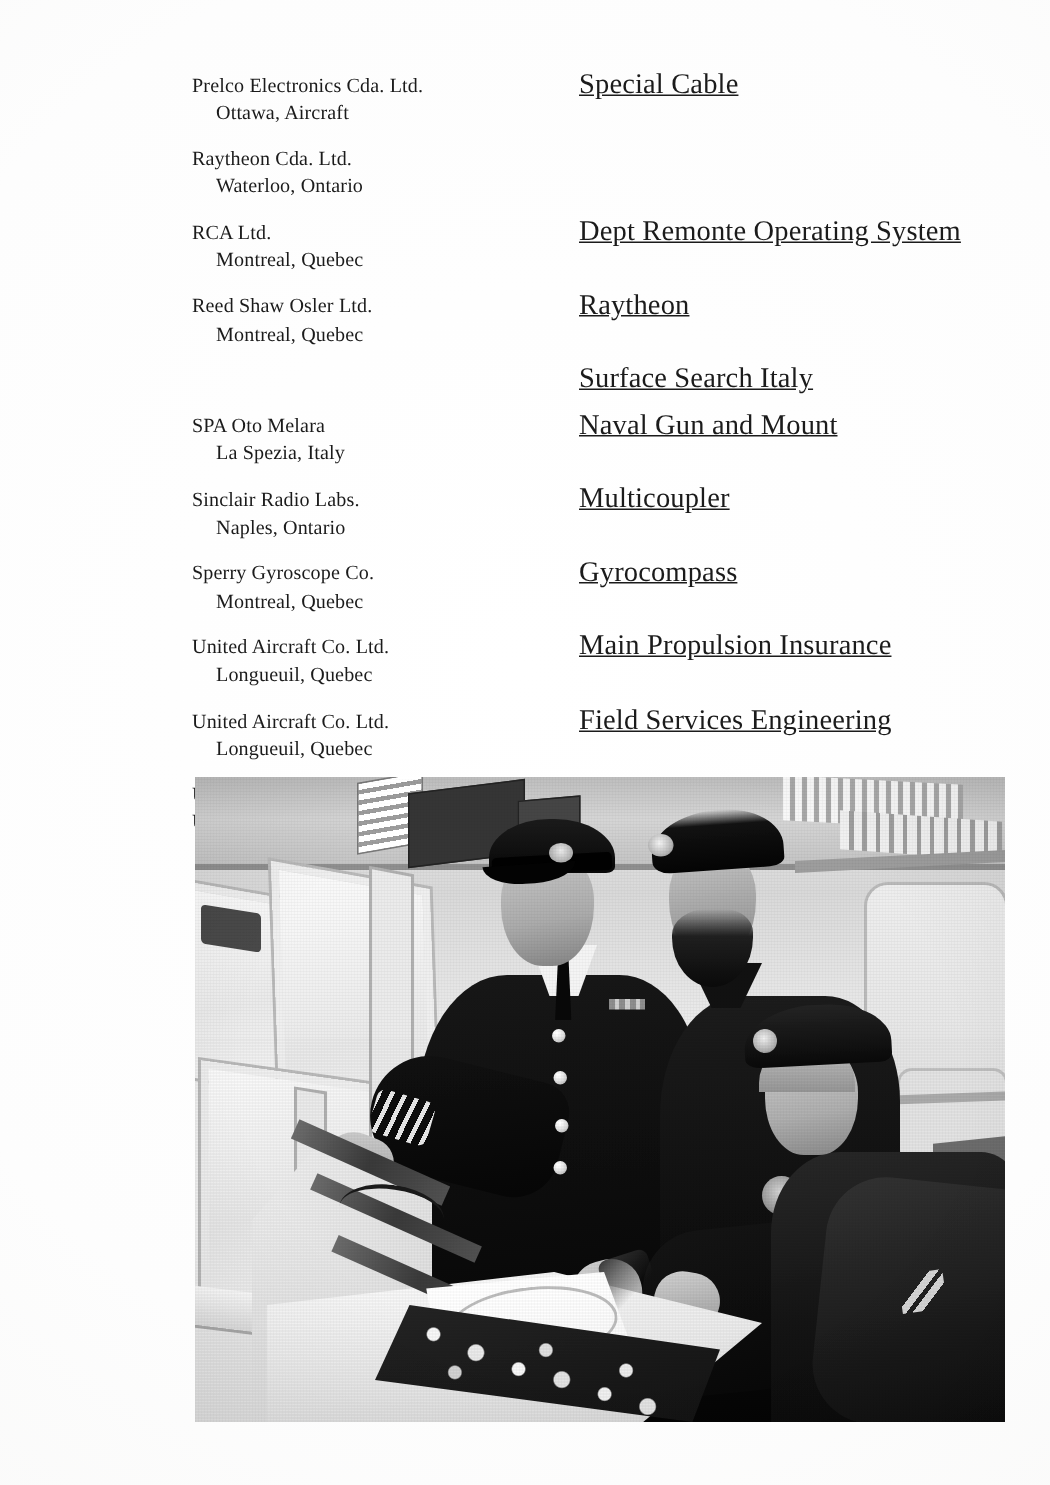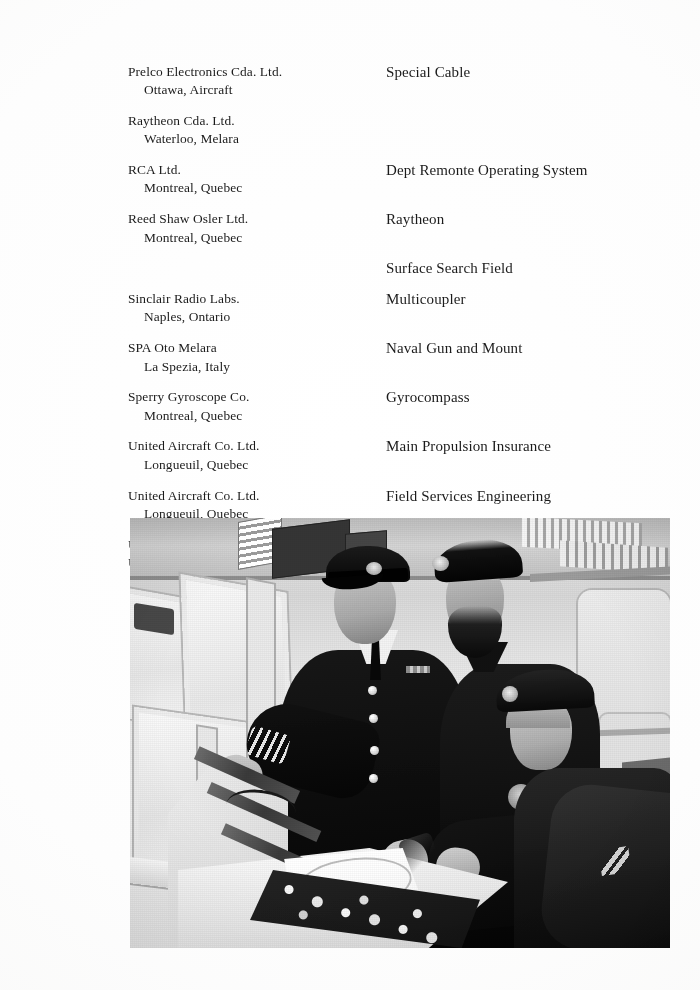--- a/index.html
+++ b/index.html
@@ -21,21 +21,21 @@
     left: 0; top: 0;
     width: 700px; height: 990px;
     background:
       radial-gradient(ellipse 120% 90% at 50% 45%, #ffffff 0%, #fdfdfd 55%, #f7f7f6 100%);
   }
 
   
   .list {
     position: absolute;
     left: 128px;
-    top: 63px;
+    top: 48px;
     width: 545px;
   }
   .row {
     display: flex;
     align-items: flex-start;
     margin-bottom: 12.5px;
   }
   .row.tight { margin-bottom: 0px; }
 
   .supplier {
@@ -52,26 +52,27 @@
   .sup-city {
     font-size: 13.4px;
     line-height: 18.3px;
     color: #1b1b1b;
     letter-spacing: 0.1px;
     padding-left: 16px;
     white-space: nowrap;
   }
   .item {
     flex: 1 1 auto;
-    font-size: 15px;
+    font-size: 19px;
     line-height: 18.3px;
     color: #1b1b1b;
     letter-spacing: 0.1px;
     padding-top: 0px;
     white-space: nowrap;
+    text-decoration: underline;
   }
 
   
   .photo-frame {
     position: absolute;
     left: 130px;
     top: 518px;
     width: 540px;
     height: 430px;
     overflow: hidden;
@@ -476,21 +477,21 @@
       <div class="supplier">
         <div class="sup-name">Prelco Electronics Cda. Ltd.</div>
         <div class="sup-city">Ottawa, Aircraft</div>
       </div>
       <div class="item">Special Cable</div>
     </div>
 
     <div class="row">
       <div class="supplier">
         <div class="sup-name">Raytheon Cda. Ltd.</div>
-        <div class="sup-city">Waterloo, Melara</div>
+        <div class="sup-city">Waterloo, Ontario</div>
       </div>
     </div>
 
     <div class="row">
       <div class="supplier">
         <div class="sup-name">RCA Ltd.</div>
         <div class="sup-city">Montreal, Quebec</div>
       </div>
       <div class="item">Dept Remonte Operating System</div>
     </div>
@@ -499,37 +500,37 @@
       <div class="supplier">
         <div class="sup-name">Reed Shaw Osler Ltd.</div>
         <div class="sup-city">Montreal, Quebec</div>
       </div>
       <div class="item">Raytheon</div>
     </div>
 
     <div class="row">
       <div class="supplier">
       </div>
-      <div class="item">Surface Search Field</div>
+      <div class="item">Surface Search Italy</div>
+    </div>
+
+    <div class="row">
+      <div class="supplier">
+        <div class="sup-name">SPA Oto Melara</div>
+        <div class="sup-city">La Spezia, Italy</div>
+      </div>
+      <div class="item">Naval Gun and Mount</div>
     </div>
 
     <div class="row">
       <div class="supplier">
         <div class="sup-name">Sinclair Radio Labs.</div>
         <div class="sup-city">Naples, Ontario</div>
       </div>
       <div class="item">Multicoupler</div>
-    </div>
-
-    <div class="row">
-      <div class="supplier">
-        <div class="sup-name">SPA Oto Melara</div>
-        <div class="sup-city">La Spezia, Italy</div>
-      </div>
-      <div class="item">Naval Gun and Mount</div>
     </div>
 
     <div class="row">
       <div class="supplier">
         <div class="sup-name">Sperry Gyroscope Co.</div>
         <div class="sup-city">Montreal, Quebec</div>
       </div>
       <div class="item">Gyrocompass</div>
     </div>
 

